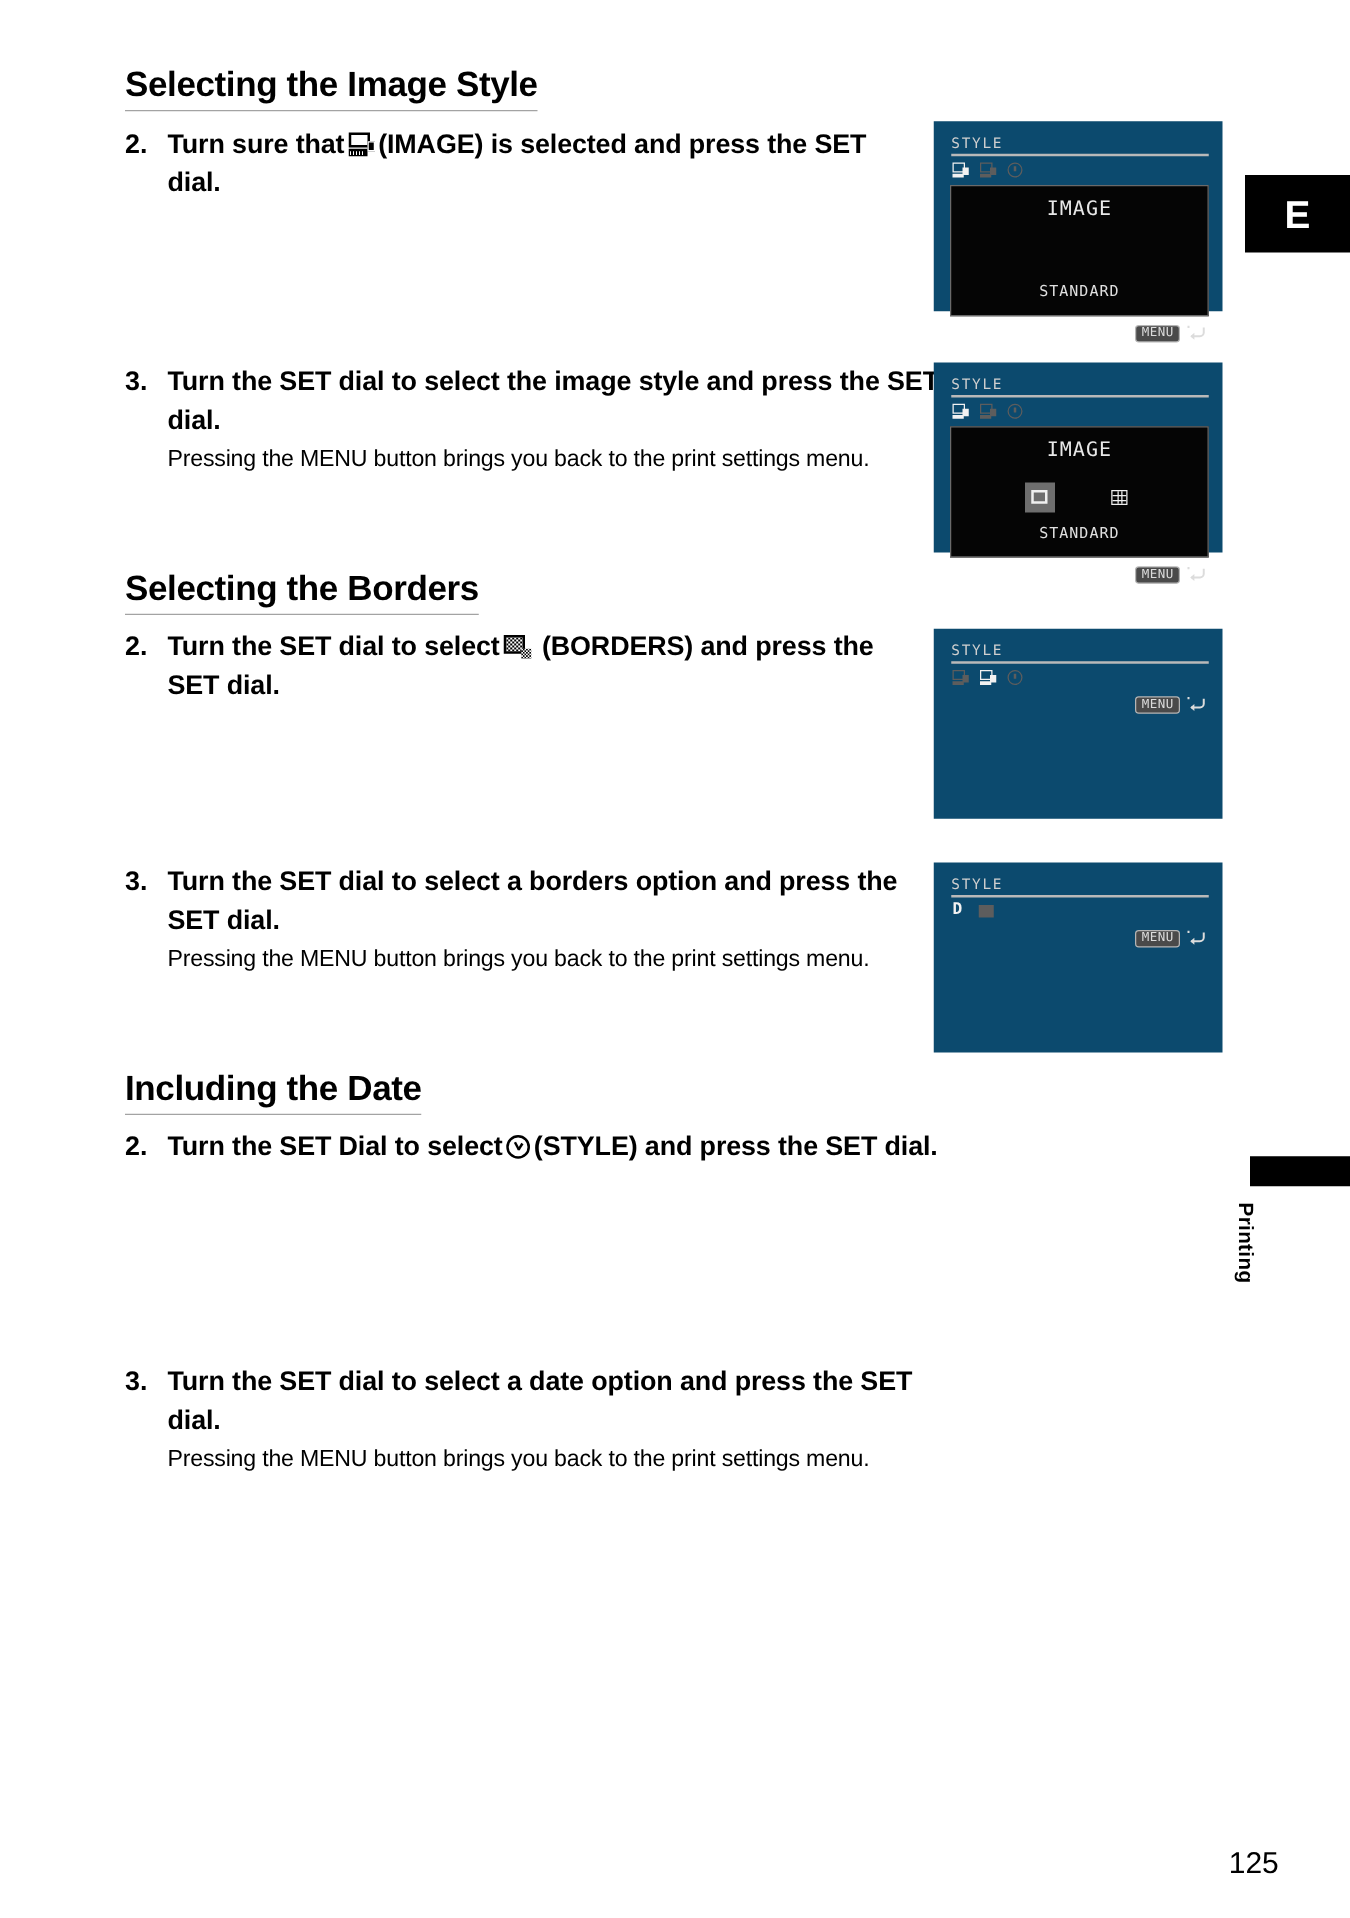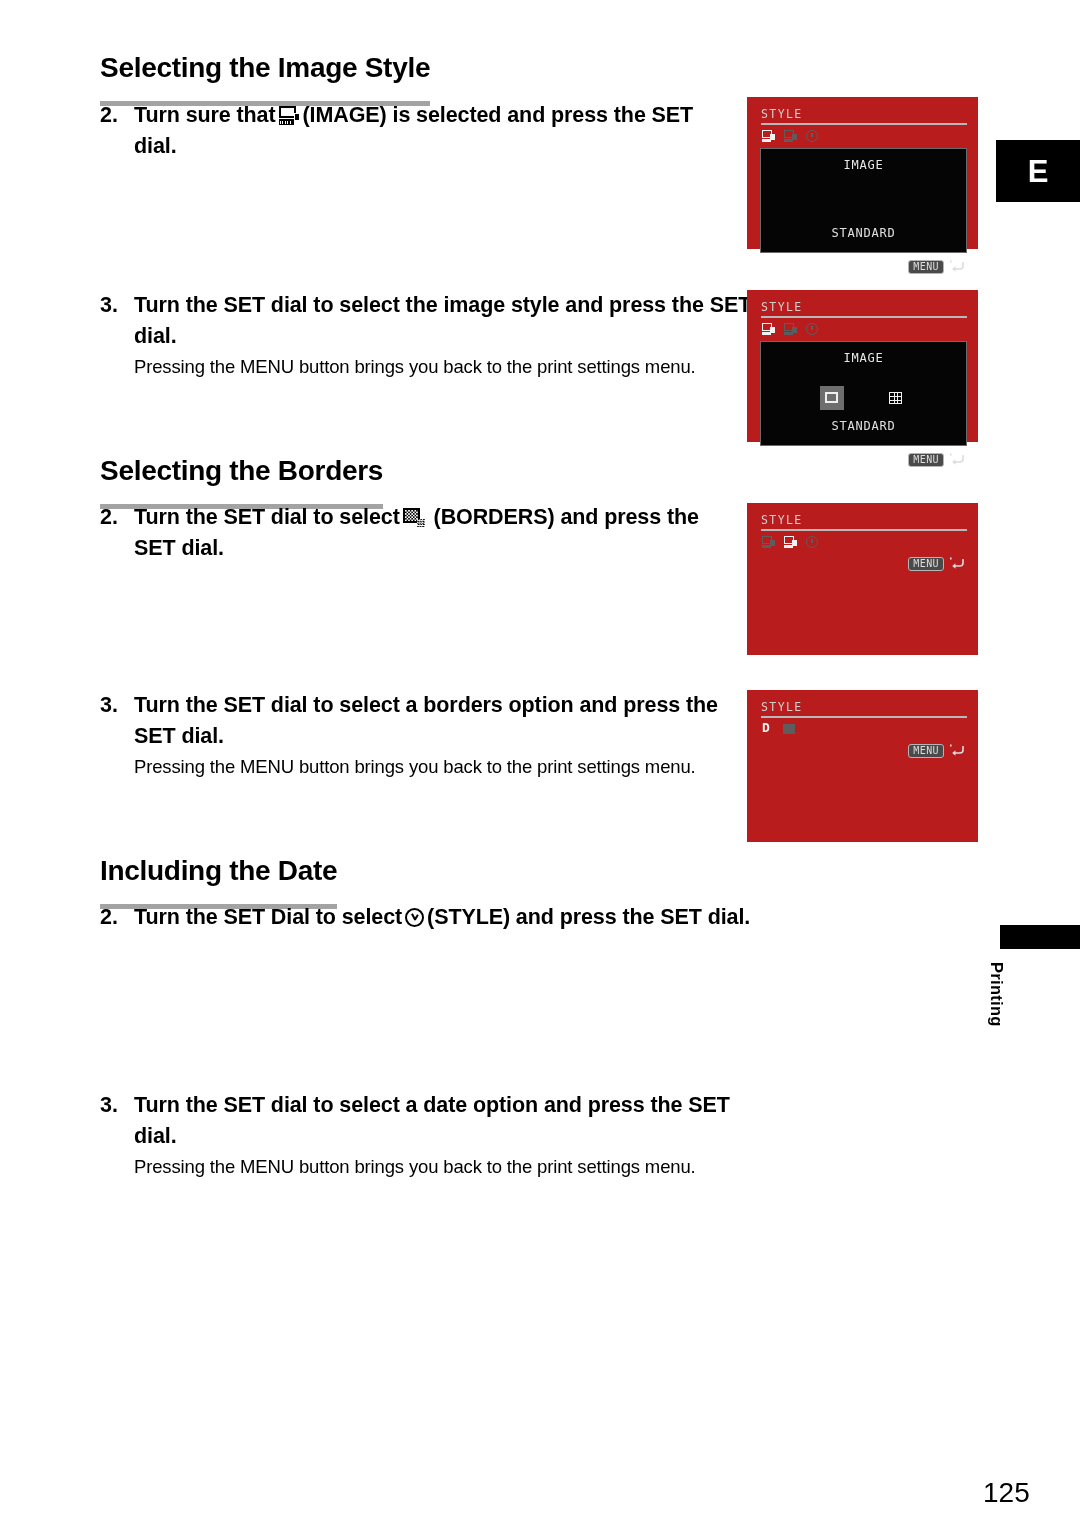--- a/index.html
+++ b/index.html
@@ -28,22 +28,22 @@
     left: 100px;
     top: 0;
     width: 655px;
   }
 
   .section-heading {
     font-size: 28px;
     font-weight: bold;
     letter-spacing: -0.3px;
     display: inline-block;
-    padding-bottom: 17px;
-    border-bottom: 5px solid #a3a3a3;
+    padding-bottom: 4px;
+    border-bottom: 1px solid #a3a3a3;
     margin: 0;
     line-height: 1.15;
   }
 
   .step {
     display: flex;
     align-items: flex-start;
   }
   .step-num {
     font-size: 21.5px;
@@ -157,21 +157,21 @@
     background: #000;
     transform-origin: bottom center;
     transform: rotate(32deg);
   }
 
   
   .lcd {
     position: absolute;
     width: 231px;
     height: 152px;
-    background: #b91c1c;
+    background: #0c4a6e;
     box-sizing: border-box;
     padding: 10px 11px 20px 13px;
   }
   .lcd-title {
     font-family: "DejaVu Sans Mono", monospace;
     font-size: 11.5px;
     color: #cfcfcf;
     letter-spacing: 1.4px;
     line-height: 1;
     margin: 2px 0 2px 1px;
@@ -265,21 +265,21 @@
     height: 105px;
     box-sizing: border-box;
     display: flex;
     flex-direction: column;
     align-items: center;
     justify-content: flex-start;
     padding-top: 10px;
   }
   .lcd-item {
     font-family: "DejaVu Sans Mono", monospace;
-    font-size: 12px;
+    font-size: 16px;
     color: #e8e8e8;
     letter-spacing: 0.8px;
     line-height: 1;
   }
   .lcd-value {
     font-family: "DejaVu Sans Mono", monospace;
     font-size: 12px;
     color: #e0e0e0;
     letter-spacing: 0.8px;
     line-height: 1;
@@ -368,21 +368,21 @@
   .side-label {
     position: absolute;
     writing-mode: vertical-rl;
     font-size: 16.5px;
     font-weight: bold;
     letter-spacing: 0.3px;
     line-height: 1;
   }
   .page-number {
     position: absolute;
-    font-size: 28px;
+    font-size: 24px;
     line-height: 1;
   }
 </style>
 </head>
 <body>
 
 <div class="page">
 
   <div class="content-col">
 

